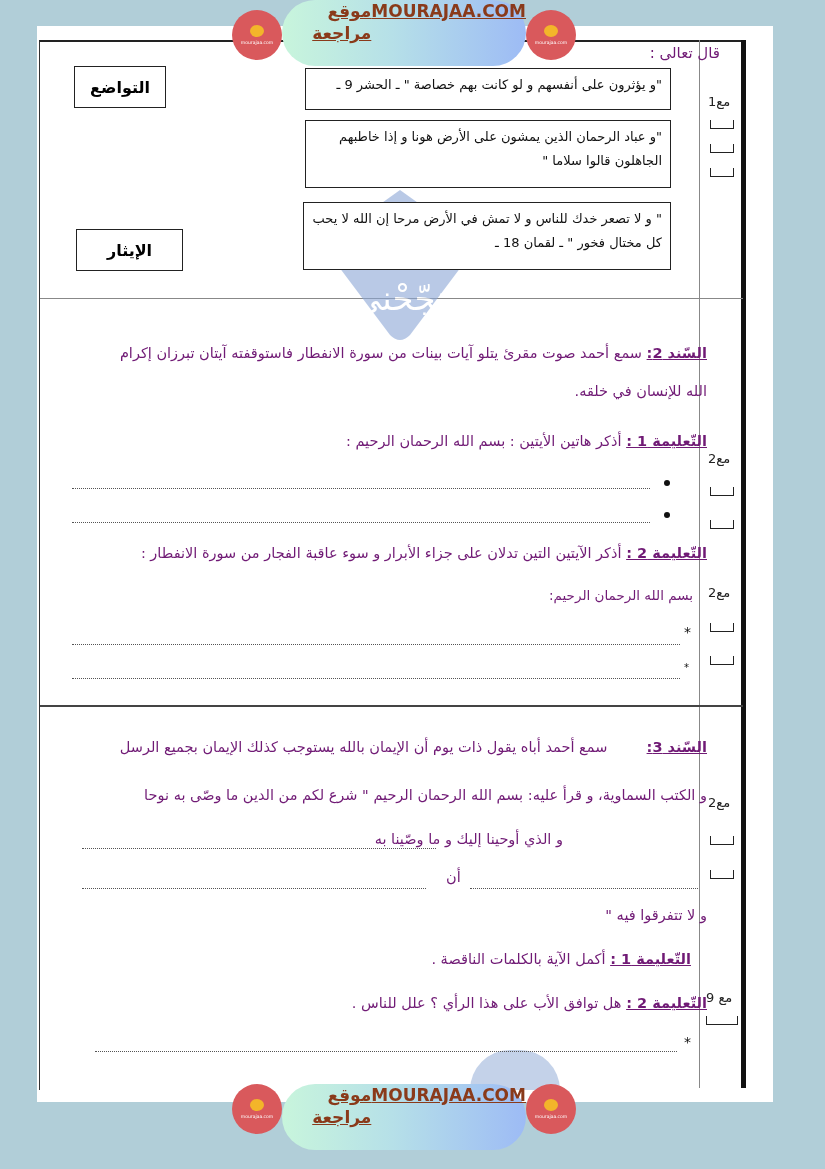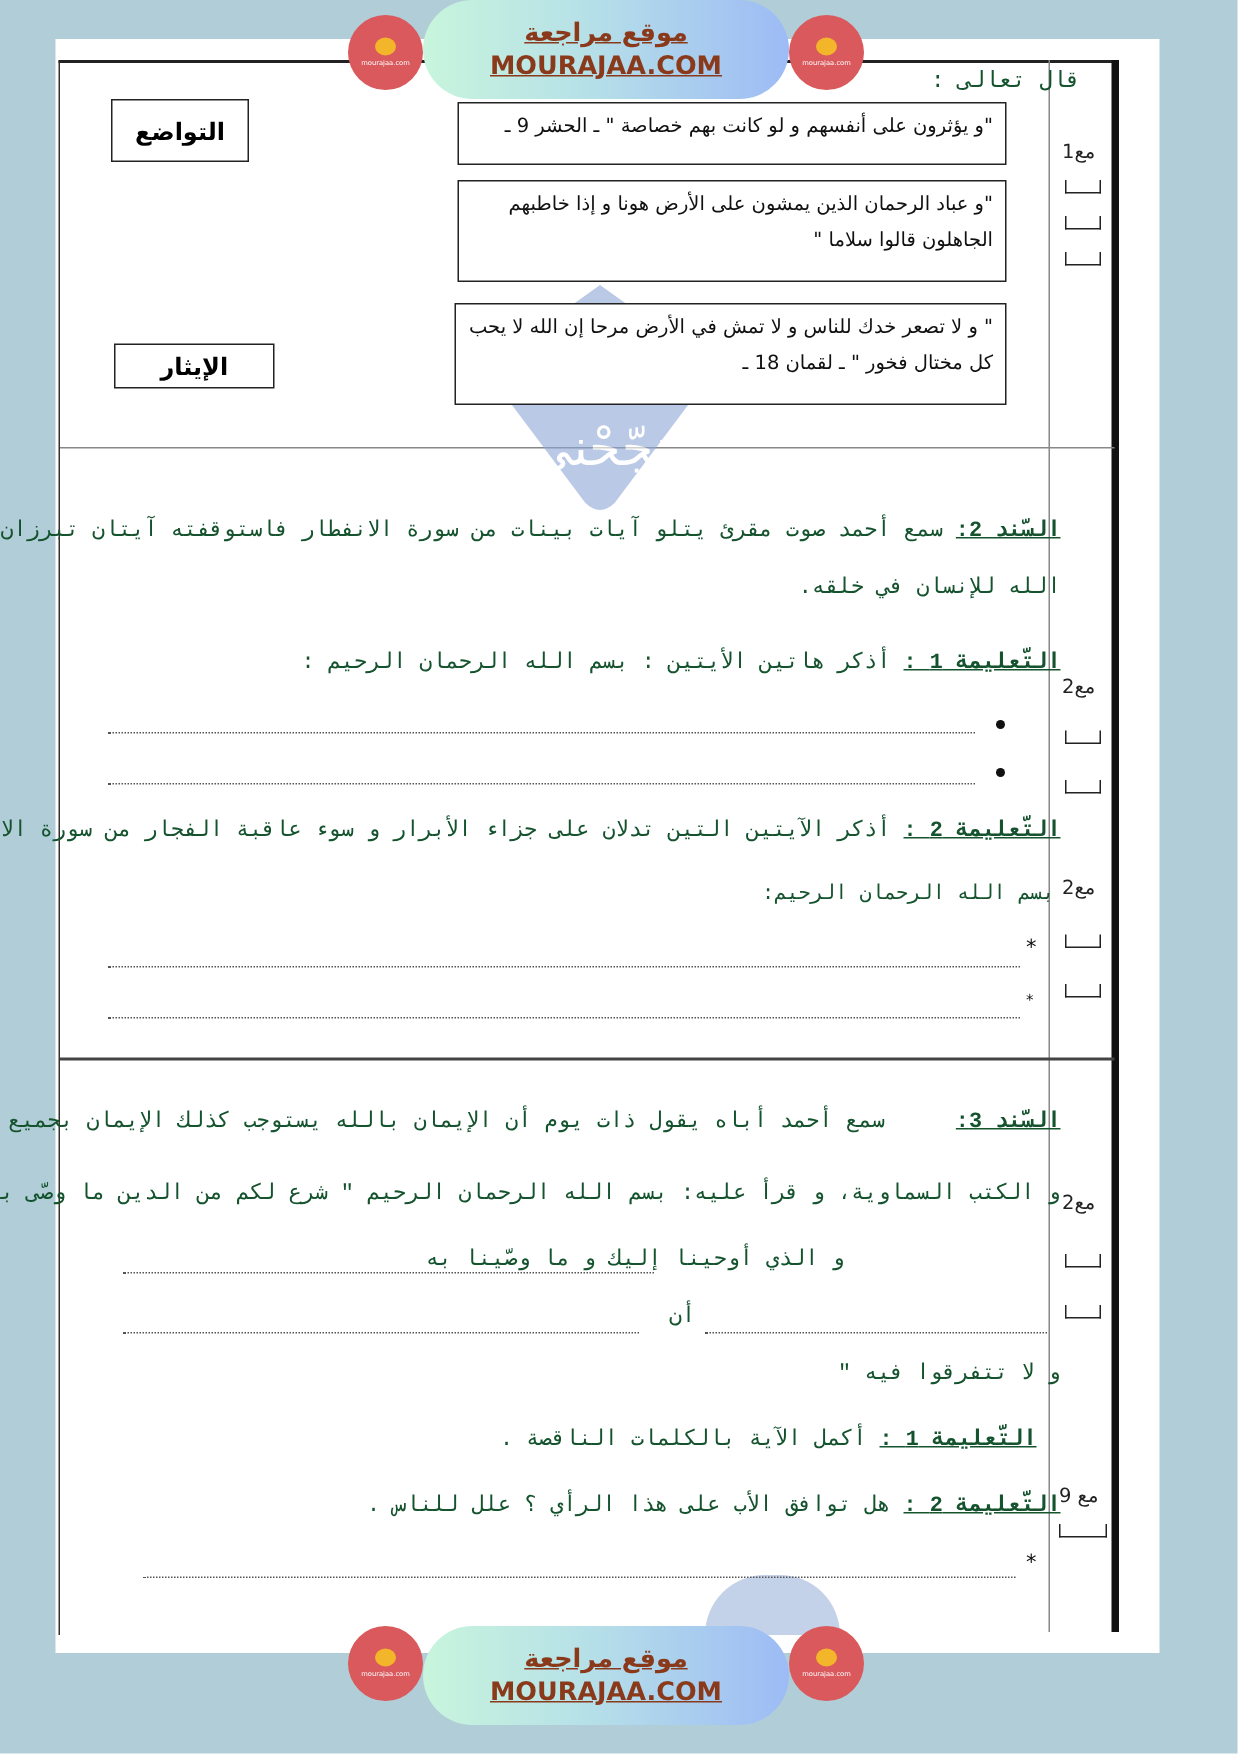--- a/index.html
+++ b/index.html
@@ -27,21 +27,21 @@
   .box {
     position:absolute; border:1.5px solid #222; background:#fff;
     direction:rtl; font-size:13px; color:#111; padding:4px 8px; box-sizing:border-box;
     line-height:24px;
   }
   .value-box {
     position:absolute; border:1.5px solid #222; background:#fff;
     font-size:16px; font-weight:bold; text-align:center; box-sizing:border-box;
     display:flex; align-items:center; justify-content:center; direction:rtl;
   }
-  .line { position:absolute; direction:rtl; font-size:14.5px; color:#14532d; white-space:nowrap;font-family:Liberation Mono, monospace; }
+  .line { position:absolute; direction:rtl; font-size:14.5px; color:#701a75; white-space:nowrap; }
   .lbl { font-weight:bold; text-decoration:underline; }
   .dots {
     position:absolute; height:0; border-bottom:1.5px dotted #555;
   }
   .bullet { position:absolute; width:6px; height:6px; border-radius:50%; background:#111; }
   .star { position:absolute; font-size:14px; color:#111; }
 
   .score { position:absolute; direction:rtl; font-size:13px; color:#222; }
   .slot {
     position:absolute; width:22px; height:8px;
@@ -54,21 +54,21 @@
   }
   .wm2 {
     position:absolute; left:470px; top:1050px; width:90px; height:40px; opacity:0.5;
     background:#8aa5d4; border-radius:40px 40px 0 0;
   }
 
   
   .banner {
     position:absolute; left:282px; width:244px; height:66px; border-radius:33px;
     background:linear-gradient(90deg,#c8f5dc 0%,#b6e0e8 45%,#9dbbf5 100%);
-    display:flex; flex-direction:column; align-items:center; justify-content:center;
+    display:flex; flex-direction:row; align-items:flex-start; justify-content:center;
     color:#8a3a1a; text-decoration:underline;
   }
   .banner .b-ar { font-size:17px; font-weight:bold; line-height:22px; direction:rtl; }
   .banner .b-en { font-size:17px; font-weight:bold; line-height:22px; font-family:"DejaVu Sans", sans-serif; }
   .logo {
     position:absolute; width:50px; height:50px; border-radius:50%; background:#d9595c;
     display:flex; flex-direction:column; align-items:center; justify-content:center;
   }
   .logo .ico { width:14px; height:12px; border-radius:50%; background:#f3b52a; margin-bottom:3px; }
   .logo .txt { font-size:4.5px; color:#fff; line-height:5px; text-align:center; }
@@ -90,21 +90,21 @@
 </svg>
 <div class="wm2"></div>
 
 <div class="line" style="right:105px; top:44px; font-size:15px;">قال تعالى :</div>
 
 <div class="box" style="left:305px; top:68px; width:366px; height:42px;">"و يؤثرون على أنفسهم و لو كانت بهم خصاصة " ـ الحشر 9 ـ</div>
 <div class="box" style="left:305px; top:120px; width:366px; height:68px;">"و عباد الرحمان الذين يمشون على الأرض هونا و إذا خاطبهم الجاهلون قالوا سلاما "</div>
 <div class="box" style="left:303px; top:202px; width:368px; height:68px;">" و لا تصعر خدك للناس و لا تمش في الأرض مرحا إن الله لا يحب كل مختال فخور " ـ لقمان 18 ـ</div>
 
 <div class="value-box" style="left:74px; top:66px; width:92px; height:42px;">التواضع</div>
-<div class="value-box" style="left:76px; top:229px; width:107px; height:30px;">الإيثار</div>
+<div class="value-box" style="left:76px; top:229px; width:107px; height:42px;">الإيثار</div>
 
 <div class="score" style="left:708px; top:94px;">مع1</div>
 <div class="slot" style="left:710px; top:120px;"></div>
 <div class="slot" style="left:710px; top:144px;"></div>
 <div class="slot" style="left:710px; top:168px;"></div>
 
 <div class="line" style="right:118px; top:345px;">
   <span class="lbl">السّند 2:</span>
   <span>سمع أحمد صوت مقرئ يتلو آيات بينات من سورة الانفطار فاستوقفته آيتان تبرزان إكرام</span>
 </div>
@@ -117,21 +117,21 @@
 
 <div class="bullet" style="left:664px; top:480px;"></div>
 <div class="dots" style="left:72px; width:578px; top:488px;"></div>
 <div class="bullet" style="left:664px; top:512px;"></div>
 <div class="dots" style="left:72px; width:578px; top:522px;"></div>
 
 <div class="line" style="right:118px; top:545px;">
   <span class="lbl">التّعليمة 2 :</span>
   <span>أذكر الآيتين التين تدلان على جزاء الأبرار و سوء عاقبة الفجار من سورة الانفطار :</span>
 </div>
-<div class="line" style="right:122px; top:587px; font-size:13.5px;">بسم الله الرحمان الرحيم:</div>
+<div class="line" style="right:132px; top:587px; font-size:13.5px;">بسم الله الرحمان الرحيم:</div>
 
 <div class="star" style="left:684px; top:624px;">*</div>
 <div class="dots" style="left:72px; width:608px; top:644px;"></div>
 <div class="star" style="left:684px; top:662px; font-size:10px;">*</div>
 <div class="dots" style="left:72px; width:608px; top:678px;"></div>
 
 <div class="score" style="left:708px; top:451px;">مع2</div>
 <div class="slot" style="left:710px; top:487px;"></div>
 <div class="slot" style="left:710px; top:520px;"></div>
 <div class="score" style="left:708px; top:585px;">مع2</div>

